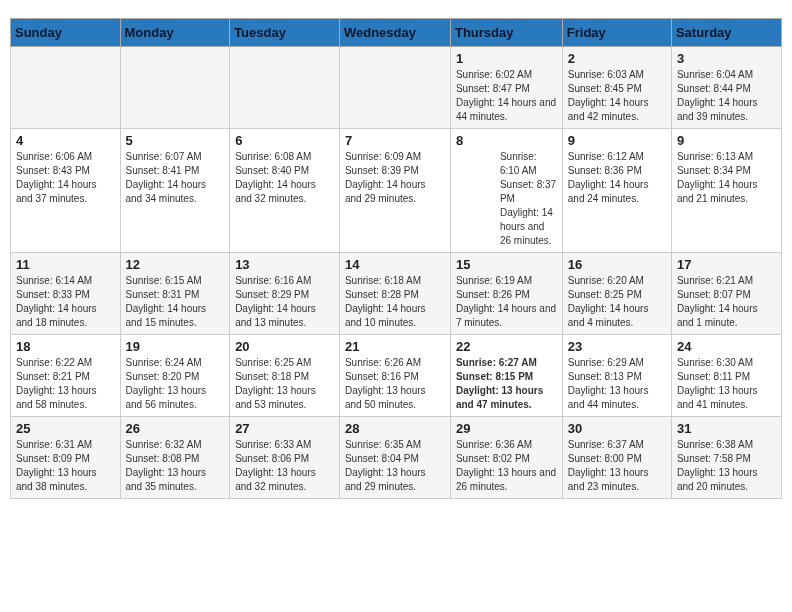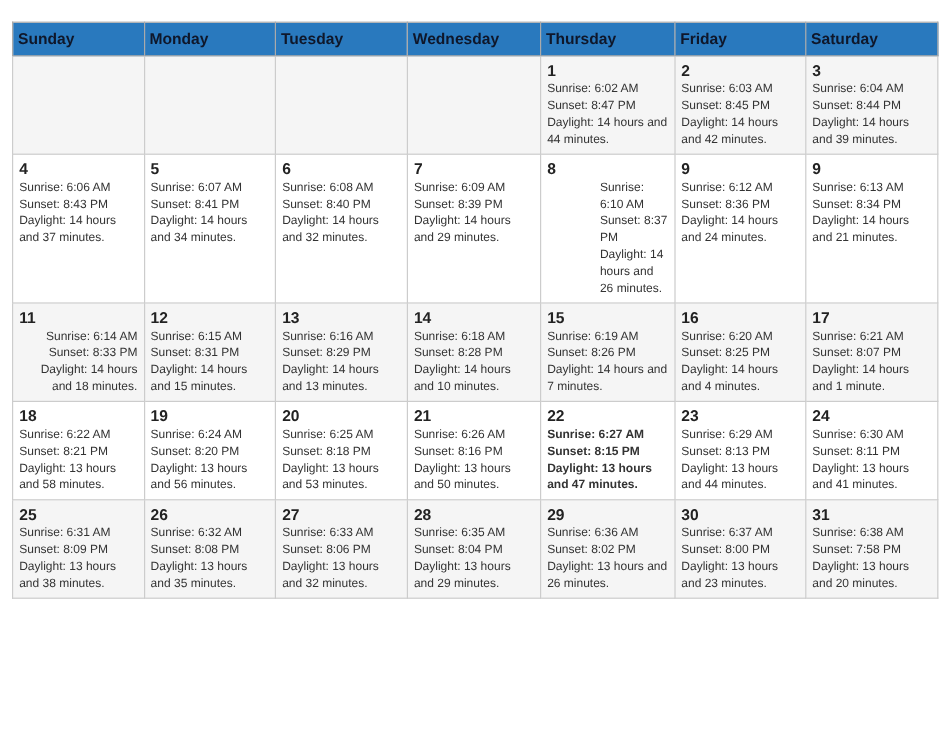--- a/index.html
+++ b/index.html
@@ -179,21 +179,21 @@
         <td>
           <span class="day-num">9</span>
           <div class="day-info" style="white-space: pre-line;">Sunrise: 6:13 AM
 Sunset: 8:34 PM
 Daylight: 14 hours and 21 minutes.</div>
         </td>
       </tr>
       <tr>
         <td>
           <span class="day-num">11</span>
-          <div class="day-info" style="white-space: pre-line; text-align: right;">Sunrise: 6:14 AM
+          <div class="day-info" style="white-space: pre-line;">Sunrise: 6:14 AM
 Sunset: 8:33 PM
 Daylight: 14 hours and 18 minutes.</div>
         </td>
         <td>
           <span class="day-num">12</span>
           <div class="day-info" style="white-space: pre-line;">Sunrise: 6:15 AM
 Sunset: 8:31 PM
 Daylight: 14 hours and 15 minutes.</div>
         </td>
         <td>

